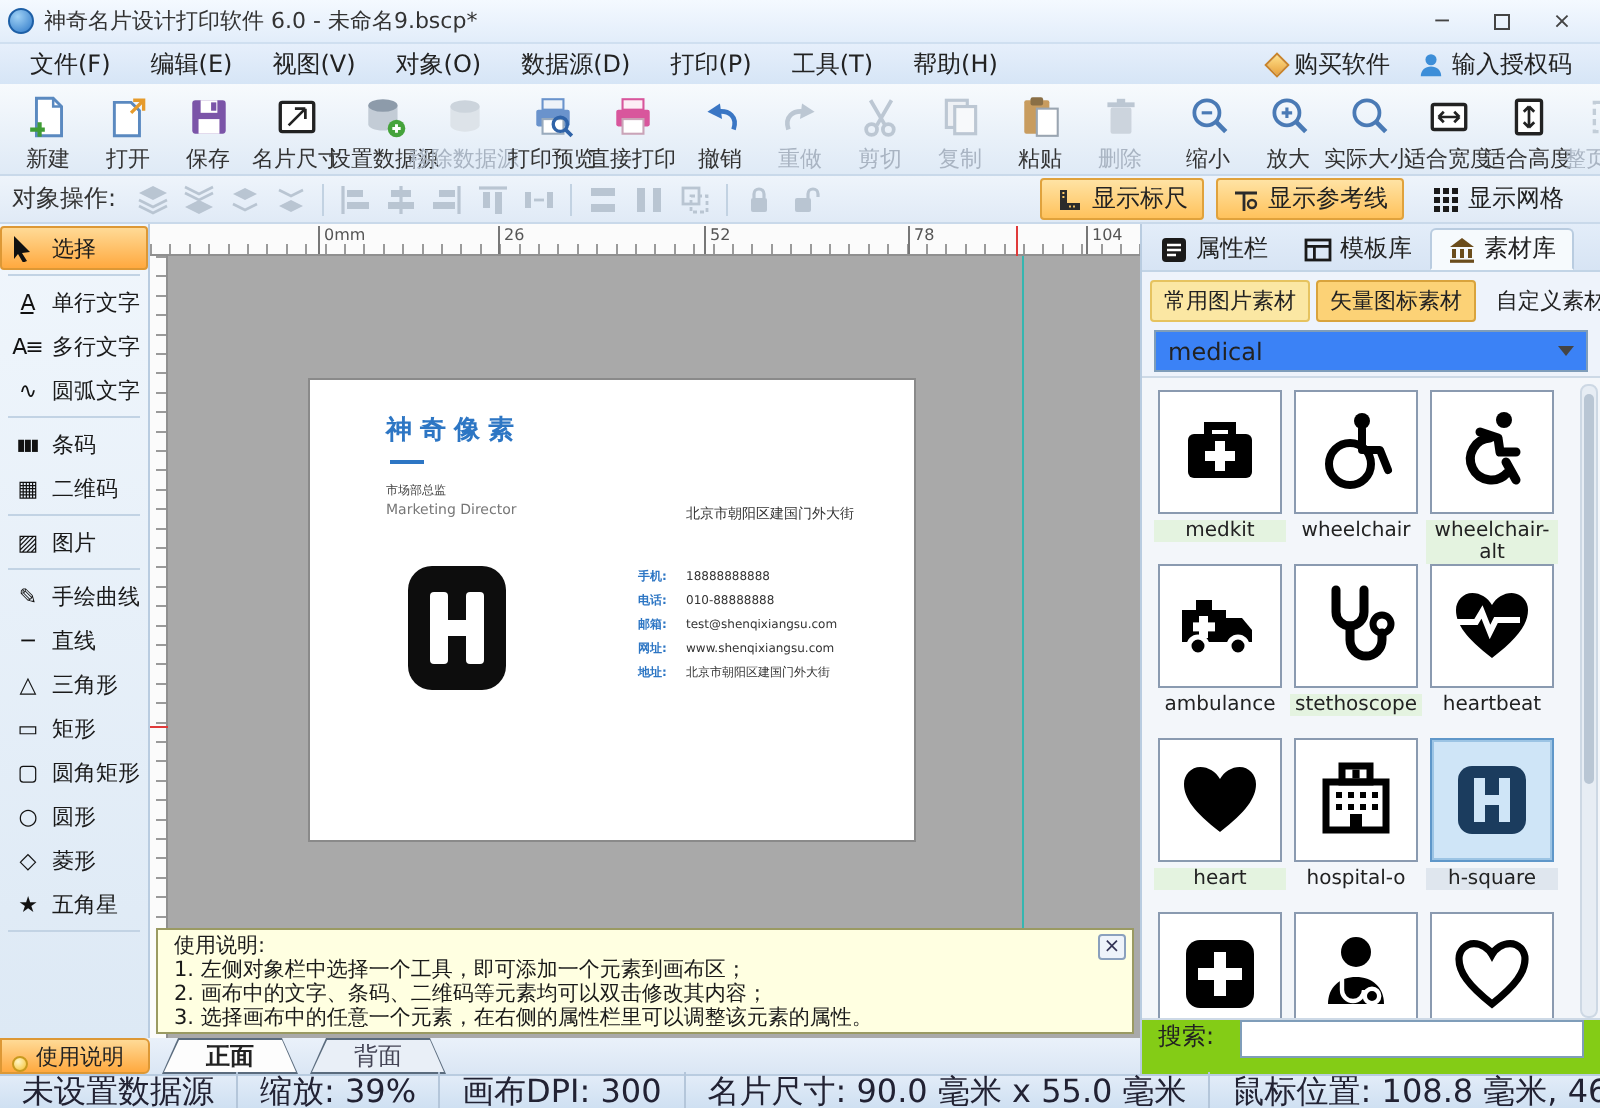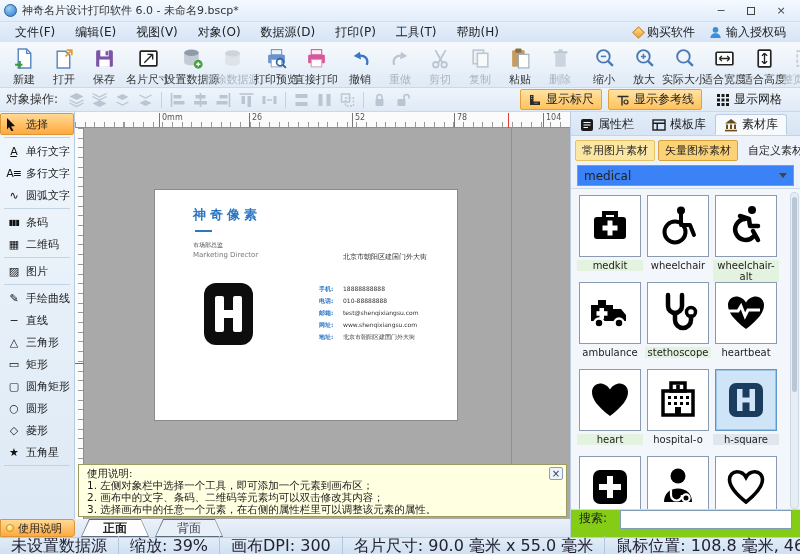--- a/index.html
+++ b/index.html
@@ -96,21 +96,21 @@
   .clabel{position:absolute;width:66px;text-align:center;font-size:10px;color:#222}
   .clabel.hl{background:#e4f3e0}
   .clabel.selhl{background:#dfe6ee}
   #vscroll{position:absolute;right:1px;top:3px;width:9px;height:317px;background:#e7edf4;border:1px solid #cdd8e4;border-radius:4px}
   #vscroll .thumb{position:absolute;left:1px;top:4px;width:5px;height:195px;background:#b9c6d4;border-radius:3px}
   #searchrow{position:absolute;left:0;bottom:0;width:100%;height:28px;display:flex;align-items:flex-start;gap:13px;padding:0 8px;font-size:12px;border-top:1px solid #cdd9e6;background:#84cc16}
   #searchrow input{flex:1;height:19px;border:1px solid #7f9db9;background:#fff;font:inherit;padding:0 4px}
 
   
   #tabrow{position:absolute;left:0;top:519px;width:570px;height:18px;background:linear-gradient(#eaf1fa,#dae6f4);display:flex;align-items:stretch}
-  #helpbtn{width:75px;display:flex;align-items:center;gap:4px;padding-left:5px;font-size:11px;background:linear-gradient(#ffda96,#ffa93f);border:1px solid #dd9835;border-radius:0 3px 3px 0}
+  #helpbtn{width:75px;display:flex;align-items:flex-end;gap:4px;padding-left:5px;font-size:11px;background:linear-gradient(#ffda96,#ffa93f);border:1px solid #dd9835;border-radius:0 3px 3px 0}
   .bulb{width:8px;height:8px;border-radius:50%;background:radial-gradient(circle at 35% 30%,#fff6c8,#f5c02e);border:1px solid #c89a1f}
   .ttab{position:relative;width:68px;margin-left:6px;height:18px}
   .ttab .bgl{position:absolute;inset:0;clip-path:polygon(8px 0,60px 0,68px 18px,0 18px);background:#5a6b7d}
   .ttab .fgl{position:absolute;inset:1px;clip-path:polygon(7.5px 0,59px 0,66px 16px,0 16px);background:#fdfdfd;display:flex;align-items:center;justify-content:center;font-size:12px}
   .ttab.off .fgl{background:#e9eff7;color:#445}
   .ttab.onn .fgl{font-weight:bold}
 
   
   #statusbar{position:absolute;left:0;top:537px;width:800px;height:17px;background:linear-gradient(#e2ecf8,#cfe0f2);border-top:1px solid #b9cce0;display:flex;align-items:center;font-size:16px;color:#223}
   .seg{padding:0 11px;white-space:nowrap}

